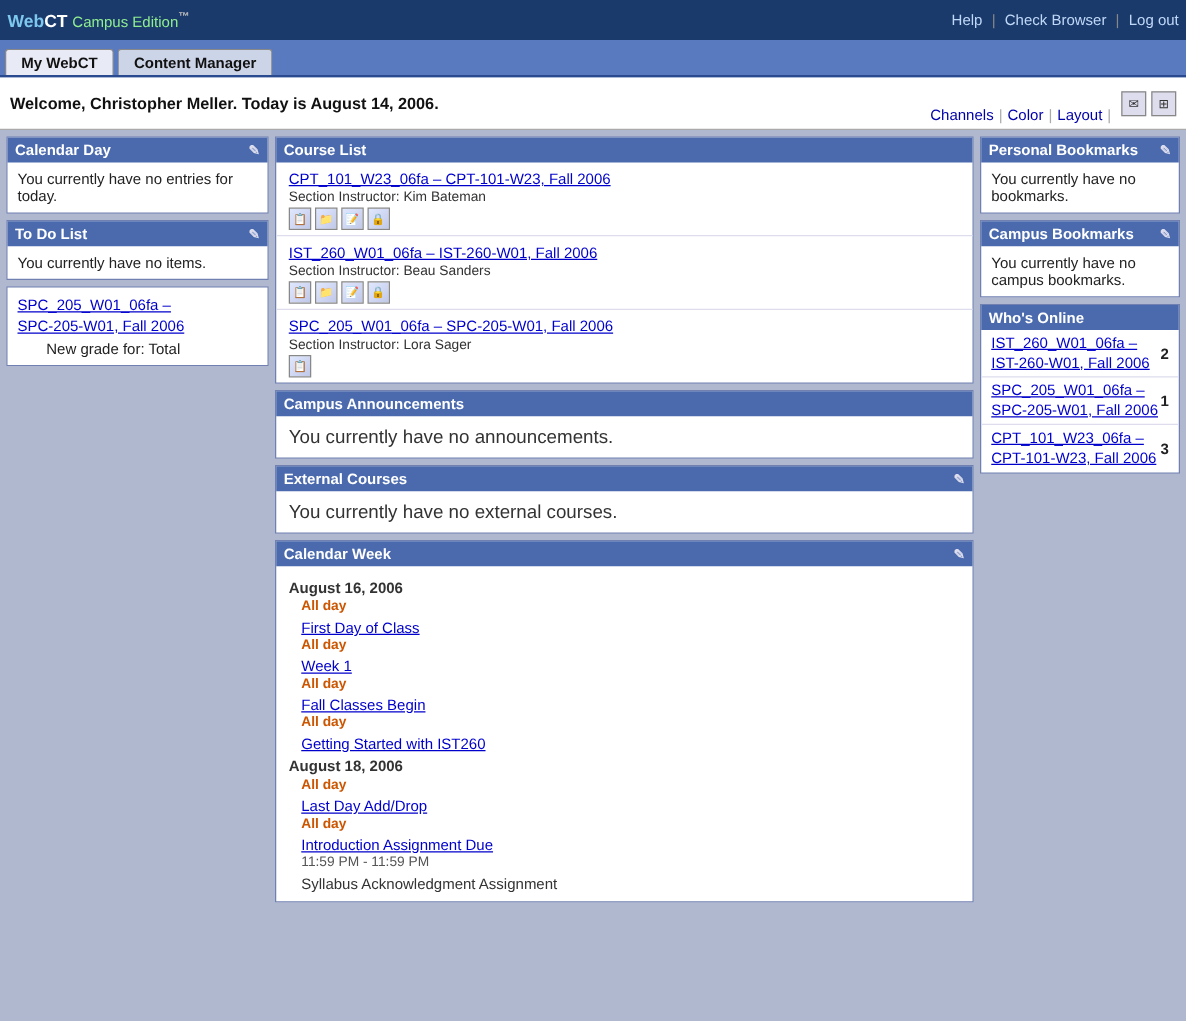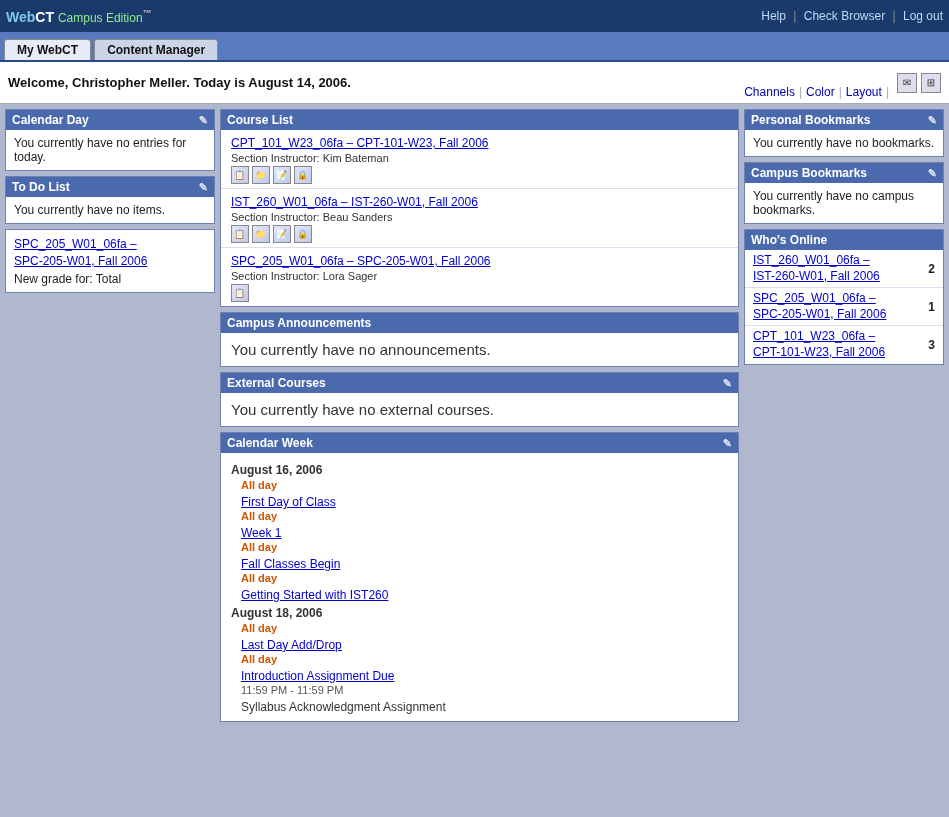--- a/index.html
+++ b/index.html
@@ -97,21 +97,21 @@
       justify-content: space-between;
       align-items: center;
     }
     .panel-header .edit-icon {
       color: #dde; font-size: 11px; cursor: pointer;
     }
     .panel-body { padding: 6px 8px; font-size: 12px; color: #222; }
 
     
     #grades-panel .grade-link { color: #0000cc; text-decoration: underline; cursor: pointer; font-size: 12px; display: block; line-height: 1.4; }
-    #grades-panel .grade-note { font-size: 12px; color: #222; margin-top: 2px; }
+    #grades-panel .grade-note { font-size: 12px; color: #222; margin-top: 2px; margin-left: 23px; }
 
     
     #center {
       flex: 1;
       display: flex;
       flex-direction: column;
       gap: 5px;
     }
 
     
@@ -135,21 +135,21 @@
     
     #cal-week-panel .panel-body { padding: 6px 10px; font-size: 12px; color: #333; }
     .cal-date { font-weight: bold; margin: 4px 0 2px 0; }
     .cal-event { display: flex; align-items: baseline; gap: 4px; margin: 1px 0 1px 10px; flex-direction: column; }
     .cal-allday { color: #cc5500; font-size: 11px; font-weight: bold; }
     .cal-event-link { color: #0000cc; text-decoration: underline; cursor: pointer; font-size: 12px; }
     .cal-time { font-size: 11px; color: #555; }
 
     
     #rightsidebar {
-      width: 200px;
+      width: 160px;
       flex-shrink: 0;
       display: flex;
       flex-direction: column;
       gap: 5px;
     }
 
     
     #whos-online .online-item {
       display: flex;
       justify-content: space-between;

